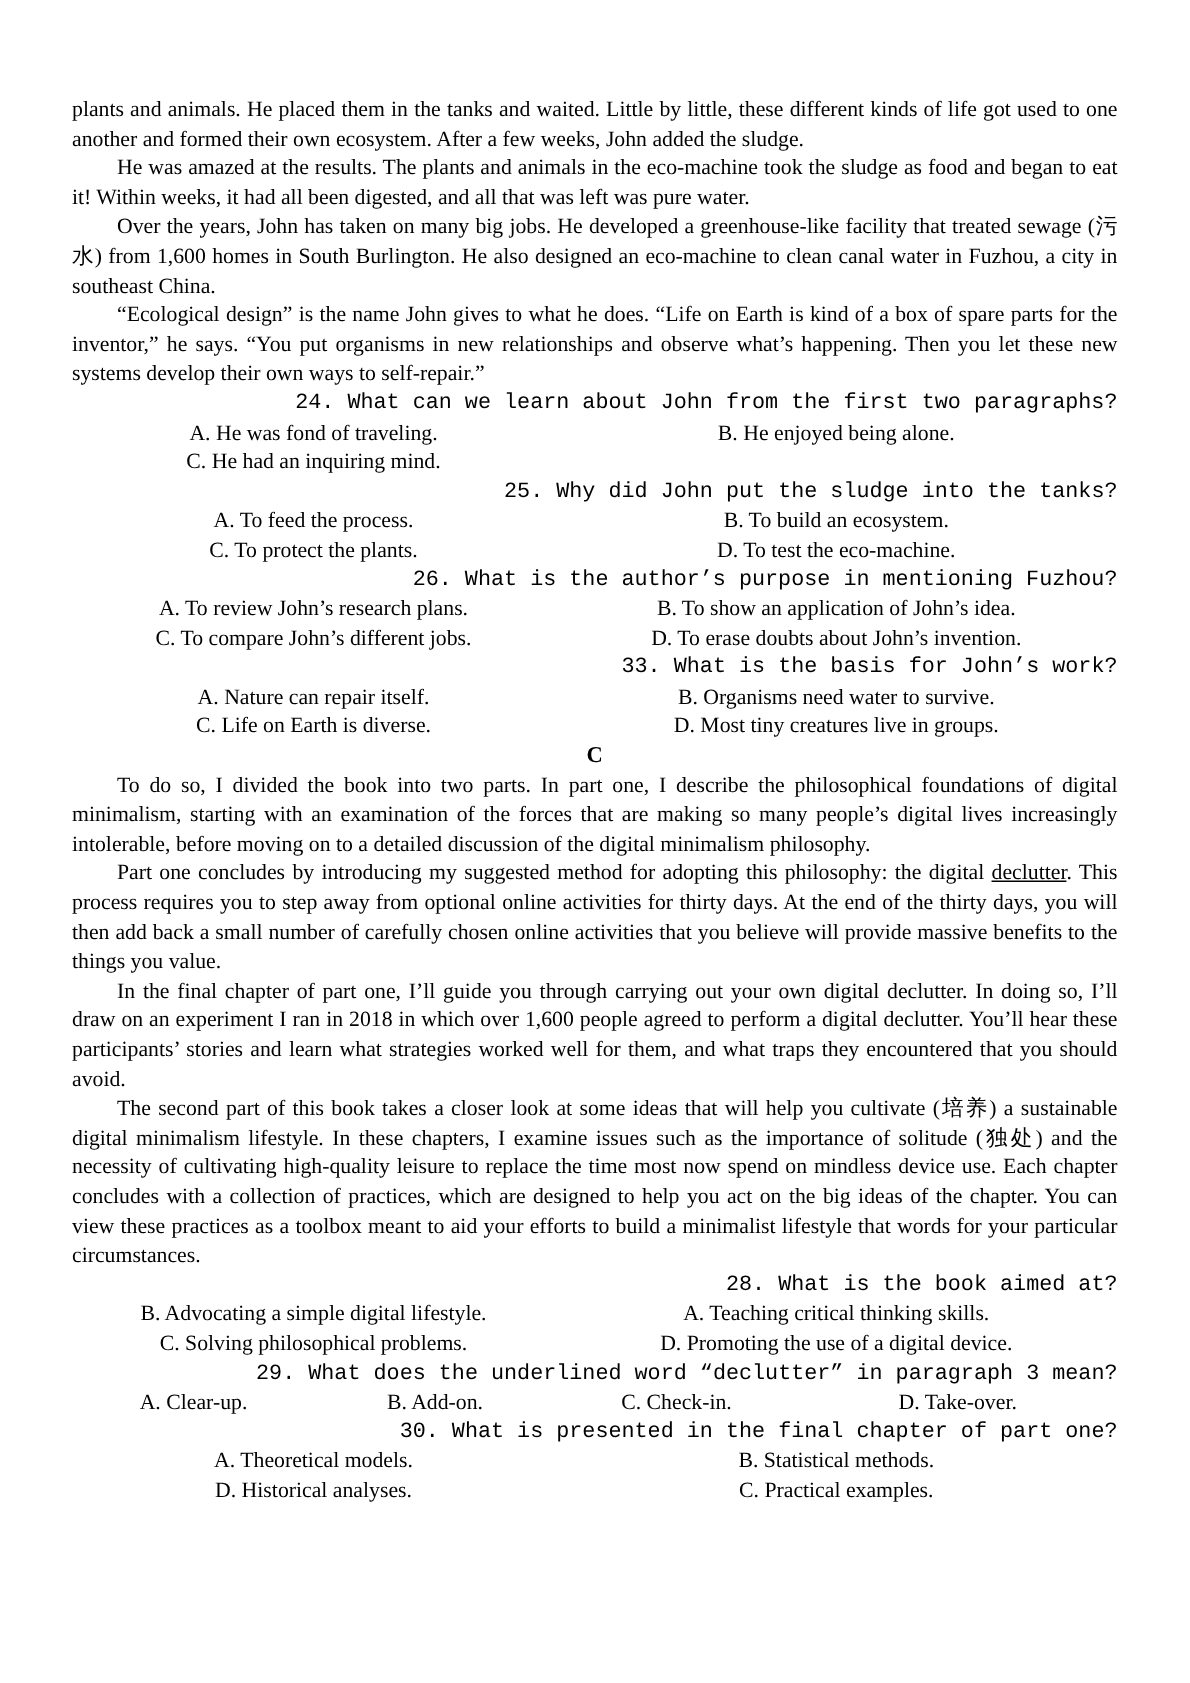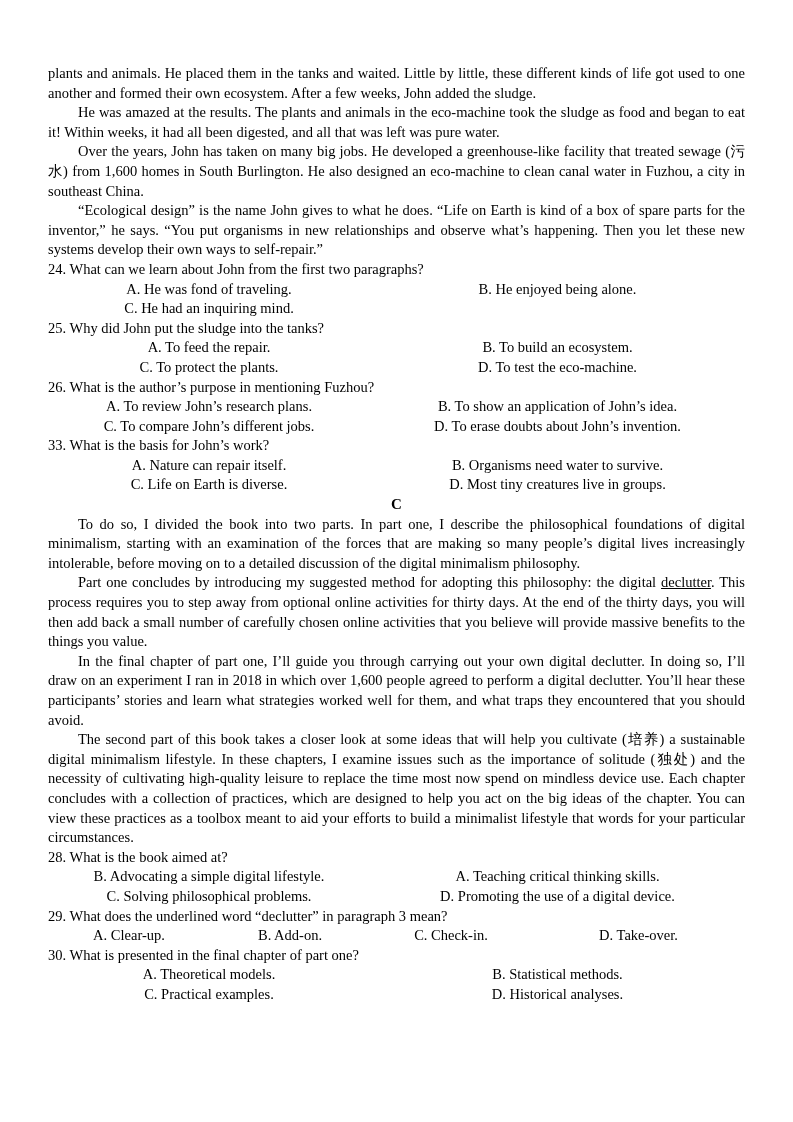--- a/index.html
+++ b/index.html
@@ -30,21 +30,22 @@
   }
   .para.indent {
     text-indent: 30px;
   }
   .section-heading {
     text-align: center;
     font-weight: bold;
     font-size: 15px;
   }
   .stem {
-    text-align: left;
+    text-align: right;
+    font-family: Liberation Mono, monospace;
   }
   .opts {
     display: grid;
   }
   .opts.two-col {
     grid-template-columns: 322px 1fr;
   }
   .opts.four-col {
     grid-template-columns: 162px 160px 162px 1fr;
   }
@@ -72,21 +73,21 @@
     <div class="opts two-col">
       <p class="opt">A. He was fond of traveling.</p>
       <p class="opt">B. He enjoyed being alone.</p>
       <p class="opt">C. He had an inquiring mind.</p>
     </div>
   </div>
 
   <div>
     <p class="stem">25. Why did John put the sludge into the tanks?</p>
     <div class="opts two-col">
-      <p class="opt">A. To feed the repair.</p>
+      <p class="opt">A. To feed the process.</p>
       <p class="opt">B. To build an ecosystem.</p>
       <p class="opt">C. To protect the plants.</p>
       <p class="opt">D. To test the eco-machine.</p>
     </div>
   </div>
 
   <div>
     <p class="stem">26. What is the author’s purpose in mentioning Fuzhou?</p>
     <div class="opts two-col">
       <p class="opt">A. To review John’s research plans.</p>
@@ -131,19 +132,19 @@
       <p class="opt">C. Check-in.</p>
       <p class="opt">D. Take-over.</p>
     </div>
   </div>
 
   <div>
     <p class="stem">30. What is presented in the final chapter of part one?</p>
     <div class="opts two-col">
       <p class="opt">A. Theoretical models.</p>
       <p class="opt">B. Statistical methods.</p>
+      <p class="opt">D. Historical analyses.</p>
       <p class="opt">C. Practical examples.</p>
-      <p class="opt">D. Historical analyses.</p>
     </div>
   </div>
 
 
 </div>
 
 </body></html>

